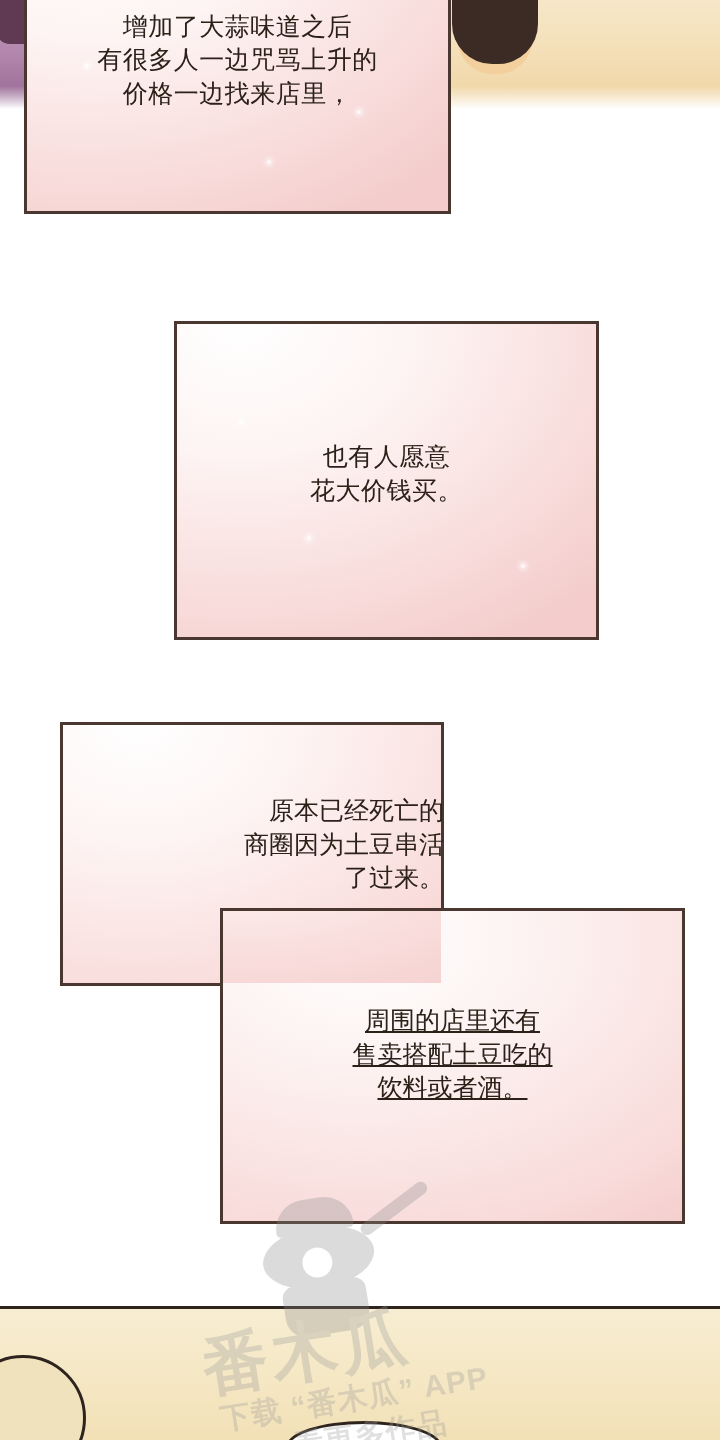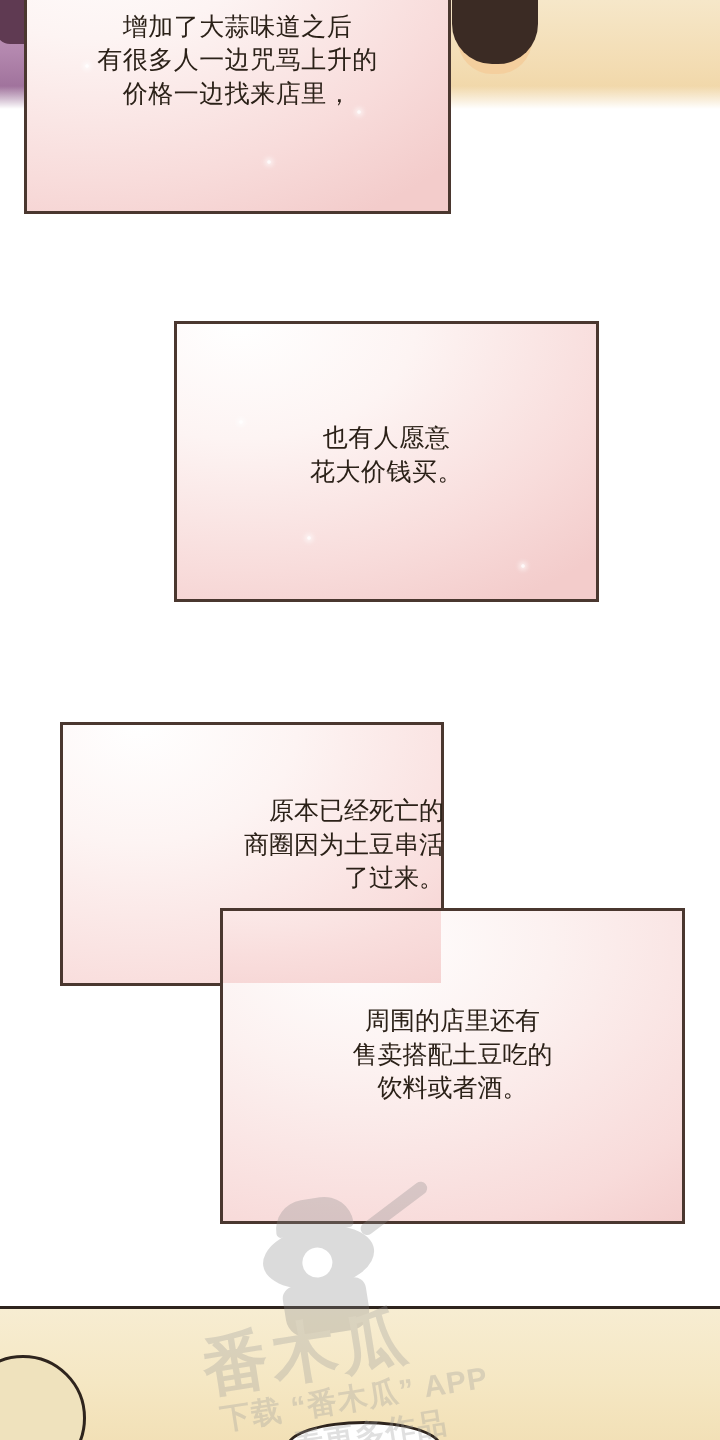--- a/index.html
+++ b/index.html
@@ -133,21 +133,21 @@
   #panel-1 .panel-text {
     width: 100%;
     padding-top: 4px;
   }
 
   
   #panel-2 {
     left: 174px;
     top: 321px;
     width: 425px;
-    height: 281px;
+    height: 319px;
   }
   #panel-2 .panel-text {
     padding-bottom: 14px;
   }
 
   
   .panel-l-wrap {
     position: absolute;
     left: 60px;
     top: 722px;
@@ -200,20 +200,21 @@
   .panel-l-text-b {
     position: absolute;
     left: 160px;
     top: 282px;
     width: 465px;
     text-align: center;
     color: #2b2118;
     font-size: 25px;
     line-height: 1.34;
     white-space: pre-line;
+    text-decoration: underline;
   }
 
   
   .art-bottom {
     position: absolute;
     left: 0;
     top: 1306px;
     width: 720px;
     height: 134px;
     overflow: hidden;

